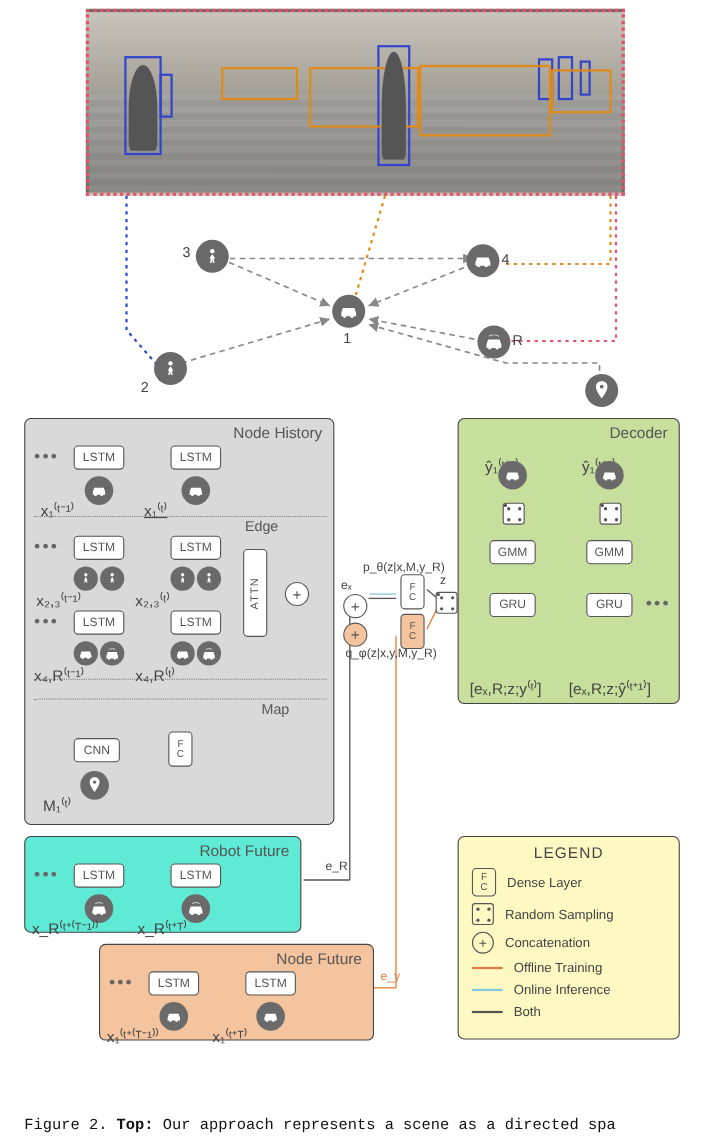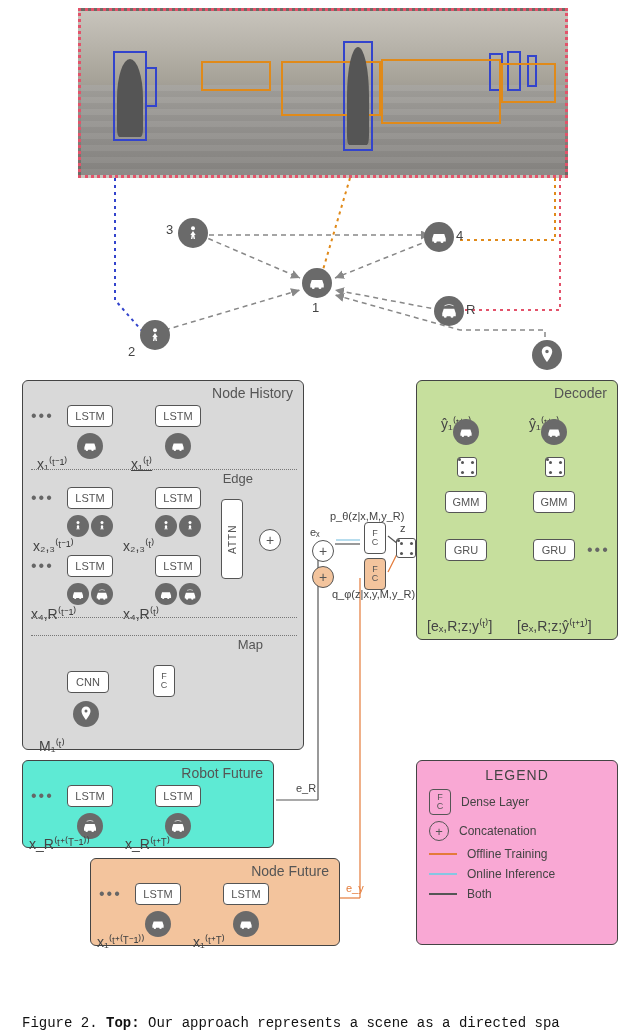--- a/index.html
+++ b/index.html
@@ -50,21 +50,21 @@
 }
 .panel {
   position: absolute;
   border-radius: 6px;
   border: 1px solid #444;
 }
 .panel-encoder { background: #d9d9d9; left: 22px; top: 380px; width: 282px; height: 370px; }
 .panel-robot { background: #5eead4; left: 22px; top: 760px; width: 252px; height: 88px; }
 .panel-nodefut { background: #f3c49d; left: 90px; top: 858px; width: 250px; height: 88px; }
 .panel-decoder { background: #c6df9d; left: 416px; top: 380px; width: 202px; height: 260px; }
-.panel-legend { background: #f9a8d4; border: 1px solid #444; left: 416px; top: 760px; width: 202px; height: 185px; }
+.panel-legend { background: #fef9c3; border: 1px solid #444; left: 416px; top: 760px; width: 202px; height: 185px; }
 .panel-title {
   position: absolute;
   font-size: 14px;
   color: #555;
 }
 .block {
   position: absolute;
   border: 1px solid #555;
   border-radius: 4px;
   background: #fff;
@@ -321,28 +321,28 @@
   <div class="block cnn" style="left:44px;top:290px;">CNN</div>
   <div class="block fc" style="left:130px;top:284px;">
     <span>F</span>
       <span>C</span>
   </div>
   <div class="icon-circle" style="left:50px;top:320px;">
     <svg width="12" height="16" viewBox="0 0 24 30" fill="#fff">
         <path d="M12 0a9 9 0 00-9 9c0 7 9 18 9 18s9-11 9-18a9 9 0 00-9-9zm0 12a3 3 0 110-6 3 3 0 010 6z"></path>
       </svg>
   </div>
-  <span class="sub-label" style="left:16px;top:344px;">M₁⁽ᵗ⁾</span>
+  <span class="sub-label" style="left:16px;top:330px;">M₁⁽ᵗ⁾</span>
 
   <div class="circ-plus" style="left:236px;top:148px;">+</div>
 </div>
 
 <span class="math-lbl" style="left:310px;top:526px;">eₓ</span>
 <span class="math-lbl" style="left:330px;top:510px;">p_θ(z|x,M,y_R)</span>
-<span class="math-lbl" style="left:332px;top:588px;">q_φ(z|x,y,M,y_R)</span>
+<span class="math-lbl" style="left:314px;top:588px;">q_φ(z|x,y,M,y_R)</span>
 <div class="circ-plus" style="left:312px;top:540px;">+</div>
 <div class="circ-plus" style="left:312px;top:566px;background:#f3c49d;">+</div>
 <div class="block fc" style="left:364px;top:522px;">
   <span>F</span>
     <span>C</span>
 </div>
 <div class="block fc" style="left:364px;top:558px;background:#f3c49d;">
   <span>F</span>
     <span>C</span>
 </div>
@@ -423,20 +423,24 @@
 <div class="panel panel-legend">
   <div class="legend-title">LEGEND</div>
   <div class="legend-row">
     <div class="leg-box">
         <span>F</span>
         <span>C</span>
       </div>
     <span>Dense Layer</span>
   </div>
   <div class="legend-row">
+    <div class="leg-dice"></div>
+    <span>Random Sampling</span>
+  </div>
+  <div class="legend-row">
     <div class="leg-circ">+</div>
     <span>Concatenation</span>
   </div>
   <div class="legend-row">
     <div class="leg-line" style="border-color:#e47b3a;"></div>
     <span>Offline Training</span>
   </div>
   <div class="legend-row">
     <div class="leg-line" style="border-color:#86c6e2;"></div>
     <span>Online Inference</span>

